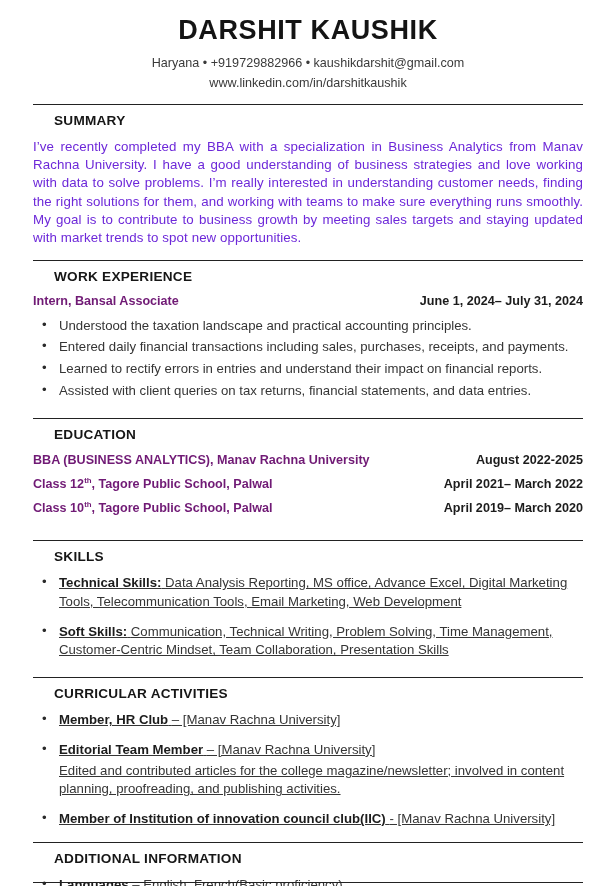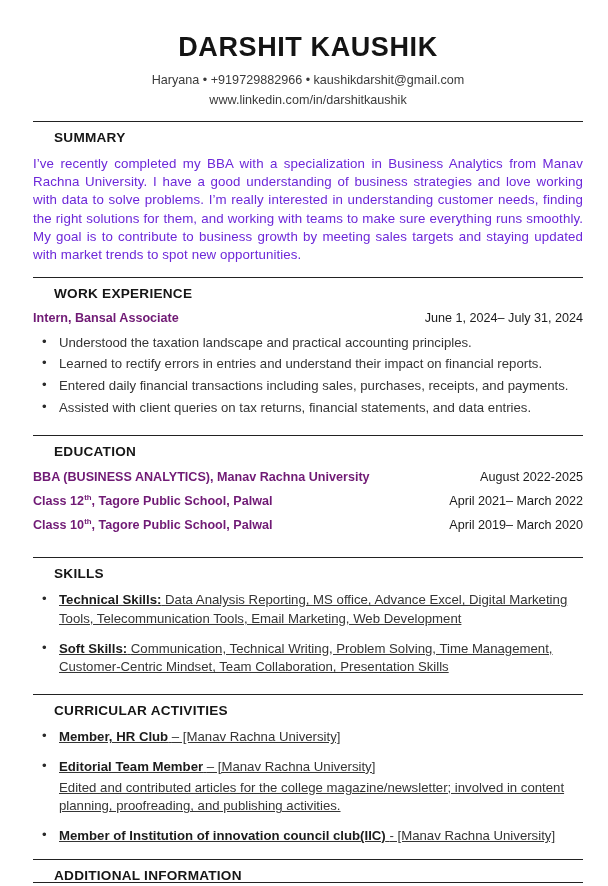--- a/index.html
+++ b/index.html
@@ -5,21 +5,21 @@
   * { margin:0; padding:0; box-sizing:border-box; }
   html,body { width:608px; height:886px; }
   body {
     background:#ffffff;
     font-family:"Liberation Sans", sans-serif;
     color:#333333;
   }
   .page {
     position:relative;
     width:608px; height:886px;
-    padding:32px 25px 0 33px;
+    padding:15px 25px 0 33px;
     overflow:hidden;
     background:#ffffff;
   }
   
   .header { text-align:center; }
   .name {
     font-size:27px; font-weight:700; color:#141414;
     letter-spacing:.6px; margin-bottom:7px;
   }
   .contact { font-size:12.6px; color:#3a3a3a; line-height:1.6; }
@@ -35,21 +35,21 @@
   .section.first { margin-top:11px; }
 
   .summary-text {
     font-size:13.3px; line-height:1.36; text-align:justify;
     color:#6d28d9; letter-spacing:.1px;
   }
 
   
   .row { display:flex; justify-content:space-between; align-items:baseline; }
   .row .left  { font-weight:700; font-size:12.6px; color:#701a75; }
-  .row .right { font-weight:400; font-size:12.6px; color:#1c1c1c; white-space:nowrap; padding-left:12px; }
+  .row .right { font-weight:700; font-size:12.6px; color:#1c1c1c; white-space:nowrap; padding-left:12px; }
   .job-row { margin:2px 0 9px; }
   .edu-row { margin-bottom:9px; }
   sup { font-size:.62em; }
 
   
   ul.bullets { list-style:none; }
   ul.bullets li {
     position:relative; padding-left:26px;
     font-size:13.2px; line-height:1.42; color:#353535;
     margin-bottom:3px;
@@ -83,22 +83,22 @@
   </div>
 
   <div class="section">
     <h2>WORK EXPERIENCE</h2>
     <div class="row job-row">
       <div class="left">Intern, Bansal Associate</div>
       <div class="right">June 1, 2024– July 31, 2024</div>
     </div>
     <ul class="bullets">
       <li>Understood the taxation landscape and practical accounting principles.</li>
+      <li>Entered daily financial transactions including sales, purchases, receipts, and payments.</li>
       <li>Learned to rectify errors in entries and understand their impact on financial reports.</li>
-      <li>Entered daily financial transactions including sales, purchases, receipts, and payments.</li>
       <li>Assisted with client queries on tax returns, financial statements, and data entries.</li>
     </ul>
   </div>
 
   <div class="section gap-md">
     <h2>EDUCATION</h2>
     <div class="row edu-row">
       <div class="left"><span>BBA (BUSINESS ANALYTICS), Manav Rachna University</span><sup></sup><span></span></div>
       <div class="right">August 2022-2025</div>
     </div>

